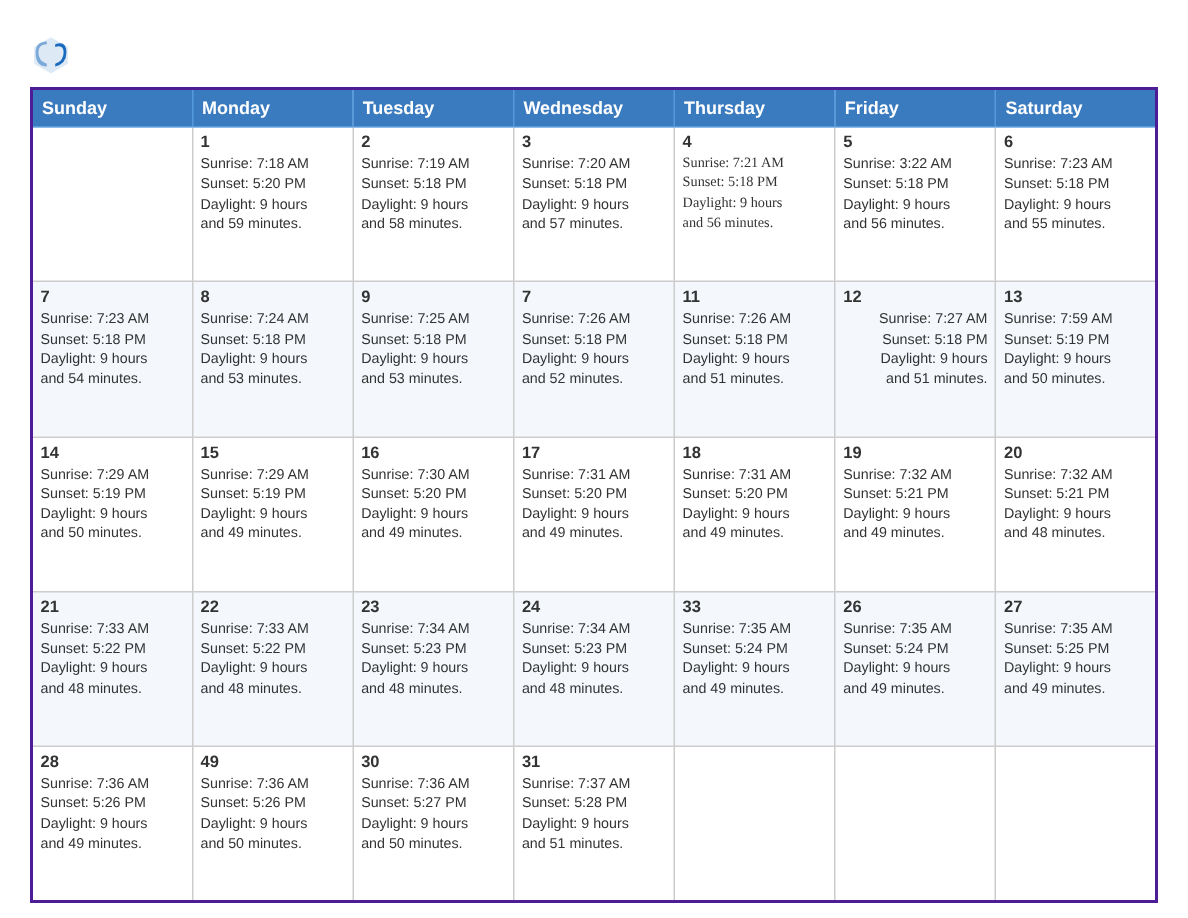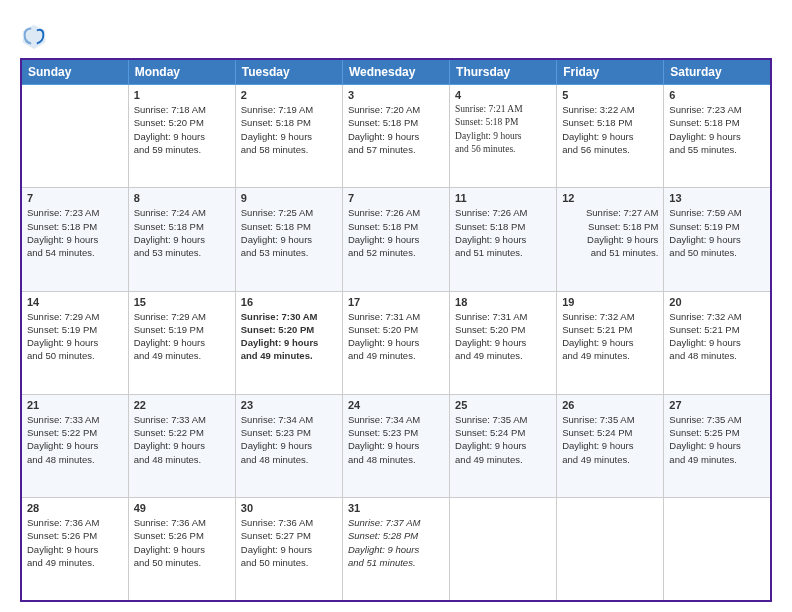--- a/index.html
+++ b/index.html
@@ -249,21 +249,21 @@
           </td>
           <td>
             <span class="day-num">15</span>
             <div class="cell-info" style="white-space: pre-line;">Sunrise: 7:29 AM
 Sunset: 5:19 PM
 Daylight: 9 hours
 and 49 minutes.</div>
           </td>
           <td>
             <span class="day-num">16</span>
-            <div class="cell-info" style="white-space: pre-line; font-weight: bold;">Sunrise: 7:30 AM
+            <div class="cell-info" style="white-space: pre-line;">Sunrise: 7:30 AM
 Sunset: 5:20 PM
 Daylight: 9 hours
 and 49 minutes.</div>
           </td>
           <td>
             <span class="day-num">17</span>
             <div class="cell-info" style="white-space: pre-line;">Sunrise: 7:31 AM
 Sunset: 5:20 PM
 Daylight: 9 hours
 and 49 minutes.</div>
@@ -313,21 +313,21 @@
 and 48 minutes.</div>
           </td>
           <td>
             <span class="day-num">24</span>
             <div class="cell-info" style="white-space: pre-line;">Sunrise: 7:34 AM
 Sunset: 5:23 PM
 Daylight: 9 hours
 and 48 minutes.</div>
           </td>
           <td>
-            <span class="day-num">25</span>
+            <span class="day-num">33</span>
             <div class="cell-info" style="white-space: pre-line;">Sunrise: 7:35 AM
 Sunset: 5:24 PM
 Daylight: 9 hours
 and 49 minutes.</div>
           </td>
           <td>
             <span class="day-num">26</span>
             <div class="cell-info" style="white-space: pre-line;">Sunrise: 7:35 AM
 Sunset: 5:24 PM
 Daylight: 9 hours
@@ -358,21 +358,21 @@
           </td>
           <td>
             <span class="day-num">30</span>
             <div class="cell-info" style="white-space: pre-line;">Sunrise: 7:36 AM
 Sunset: 5:27 PM
 Daylight: 9 hours
 and 50 minutes.</div>
           </td>
           <td>
             <span class="day-num">31</span>
-            <div class="cell-info" style="white-space: pre-line; font-style: italic;">Sunrise: 7:37 AM
+            <div class="cell-info" style="white-space: pre-line;">Sunrise: 7:37 AM
 Sunset: 5:28 PM
 Daylight: 9 hours
 and 51 minutes.</div>
           </td>
           <td class="empty"></td>
           <td class="empty"></td>
           <td class="empty"></td>
         </tr>
       </tbody>
   </table>

